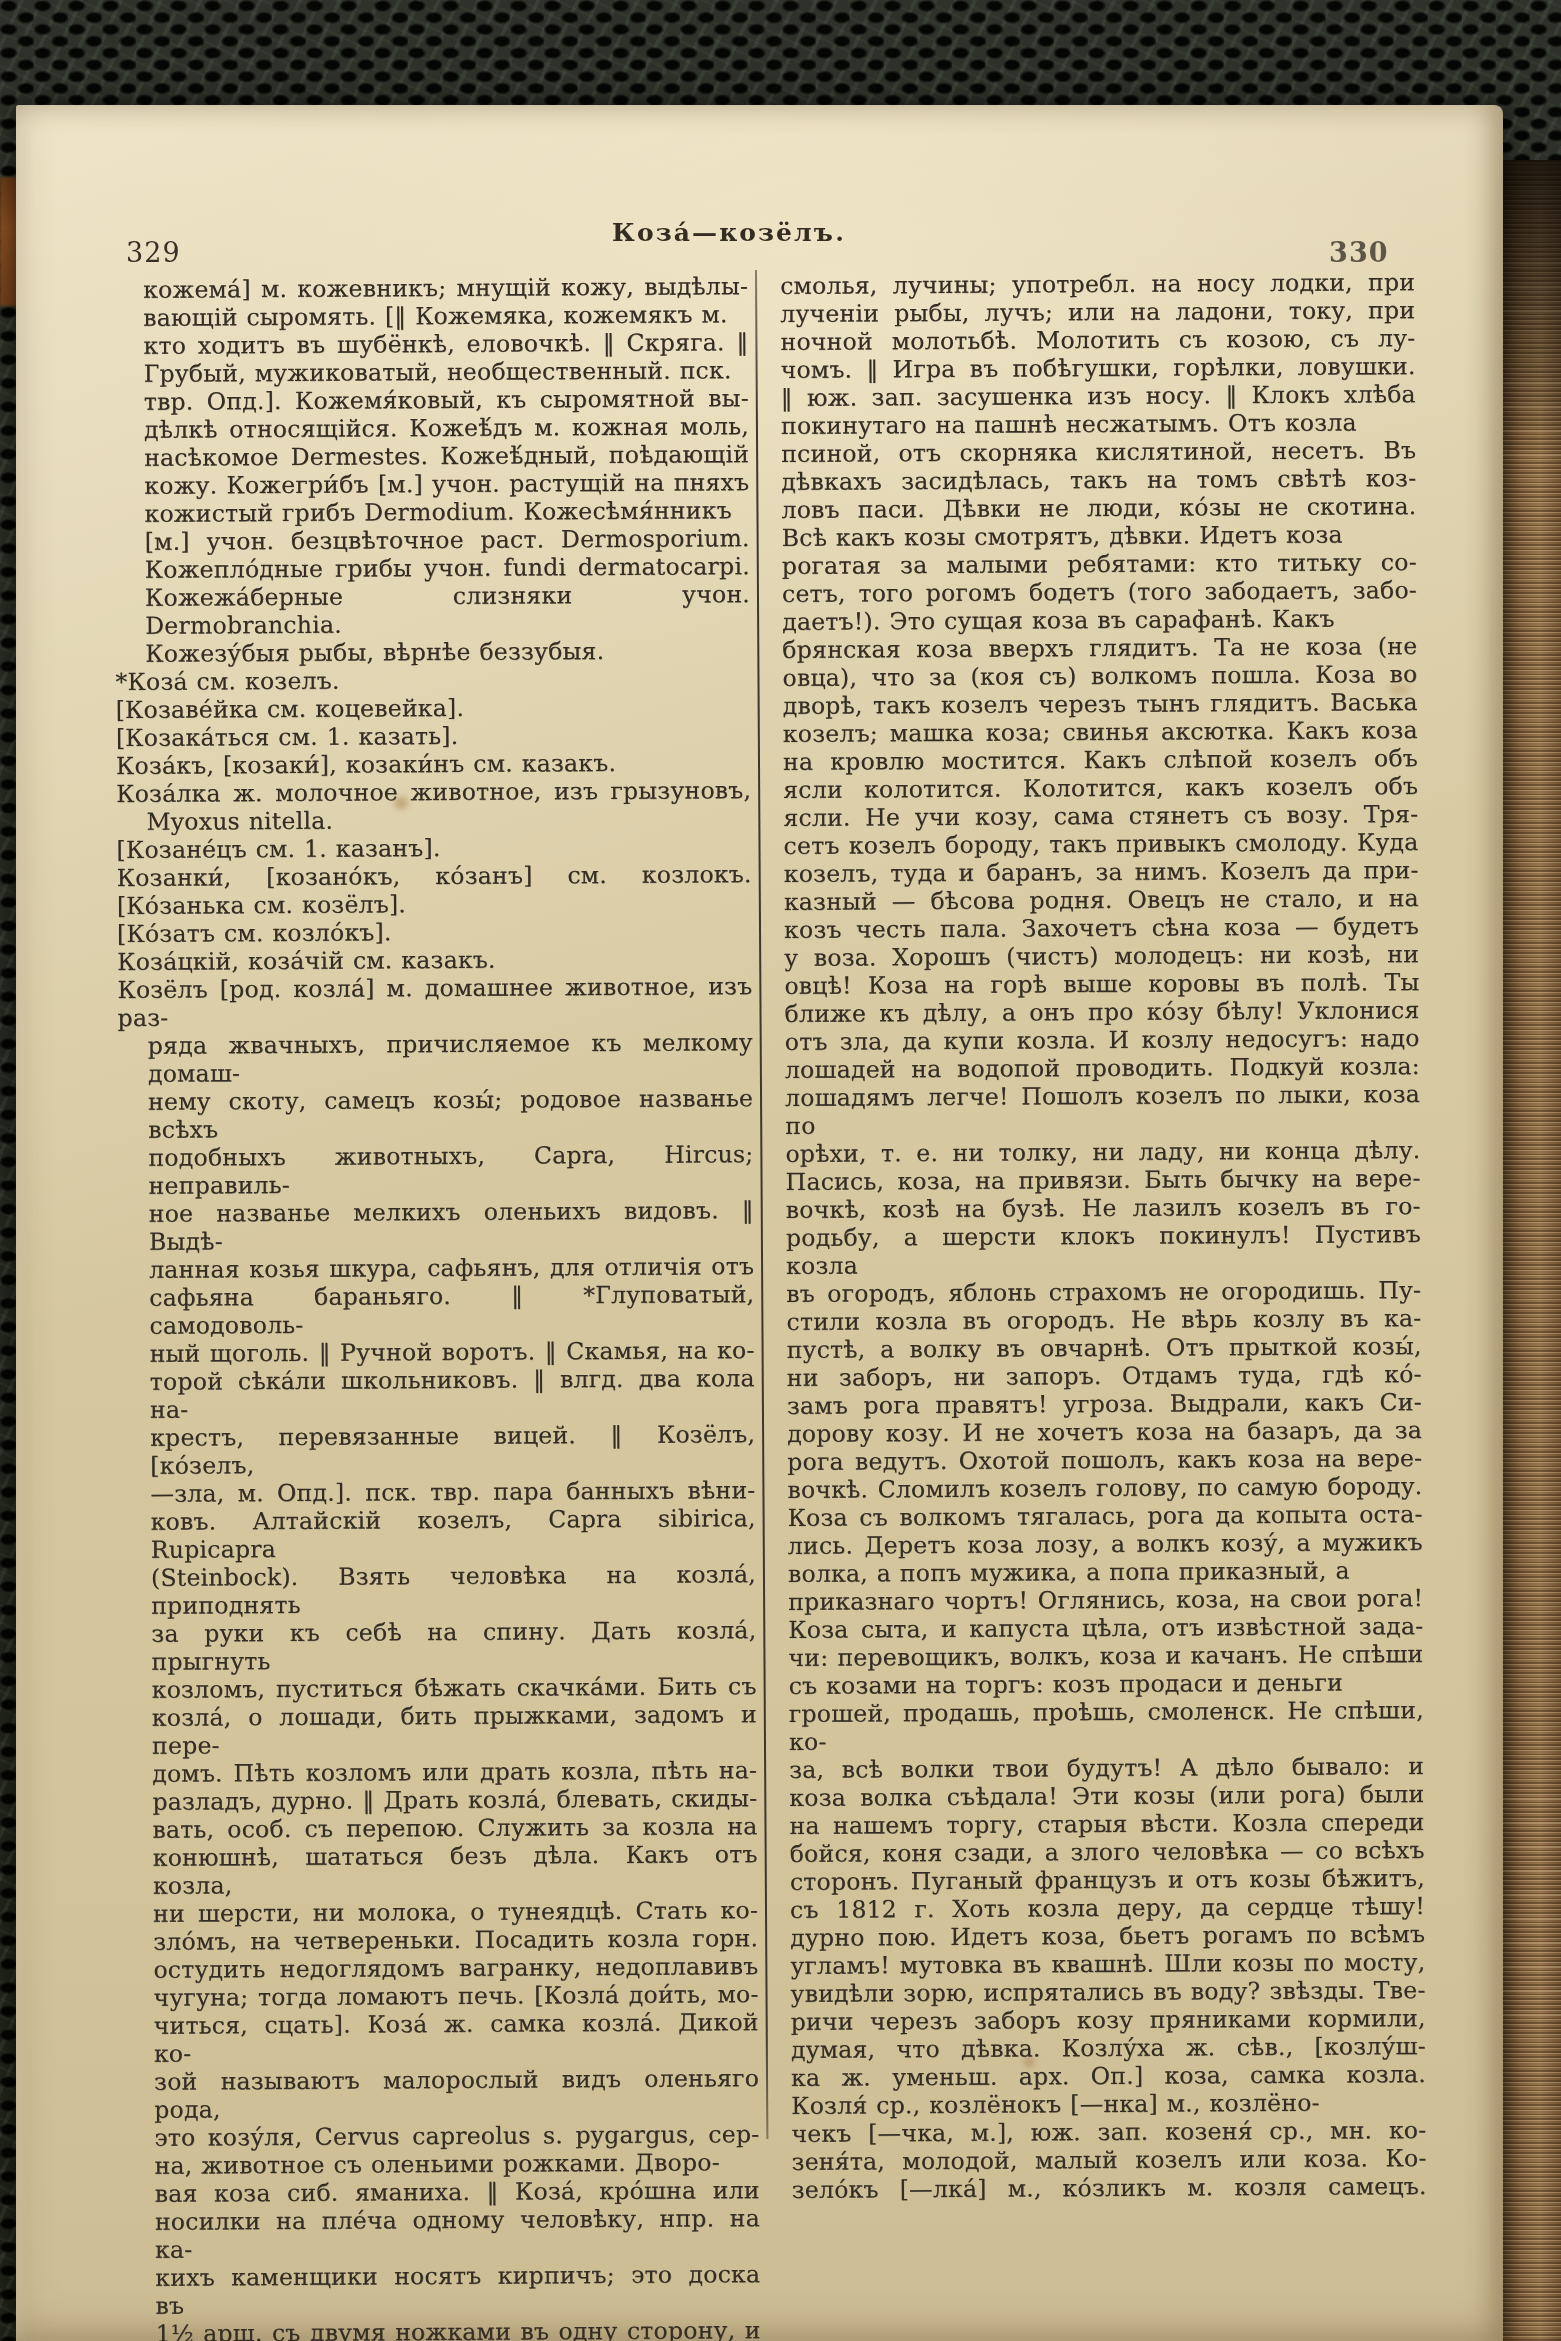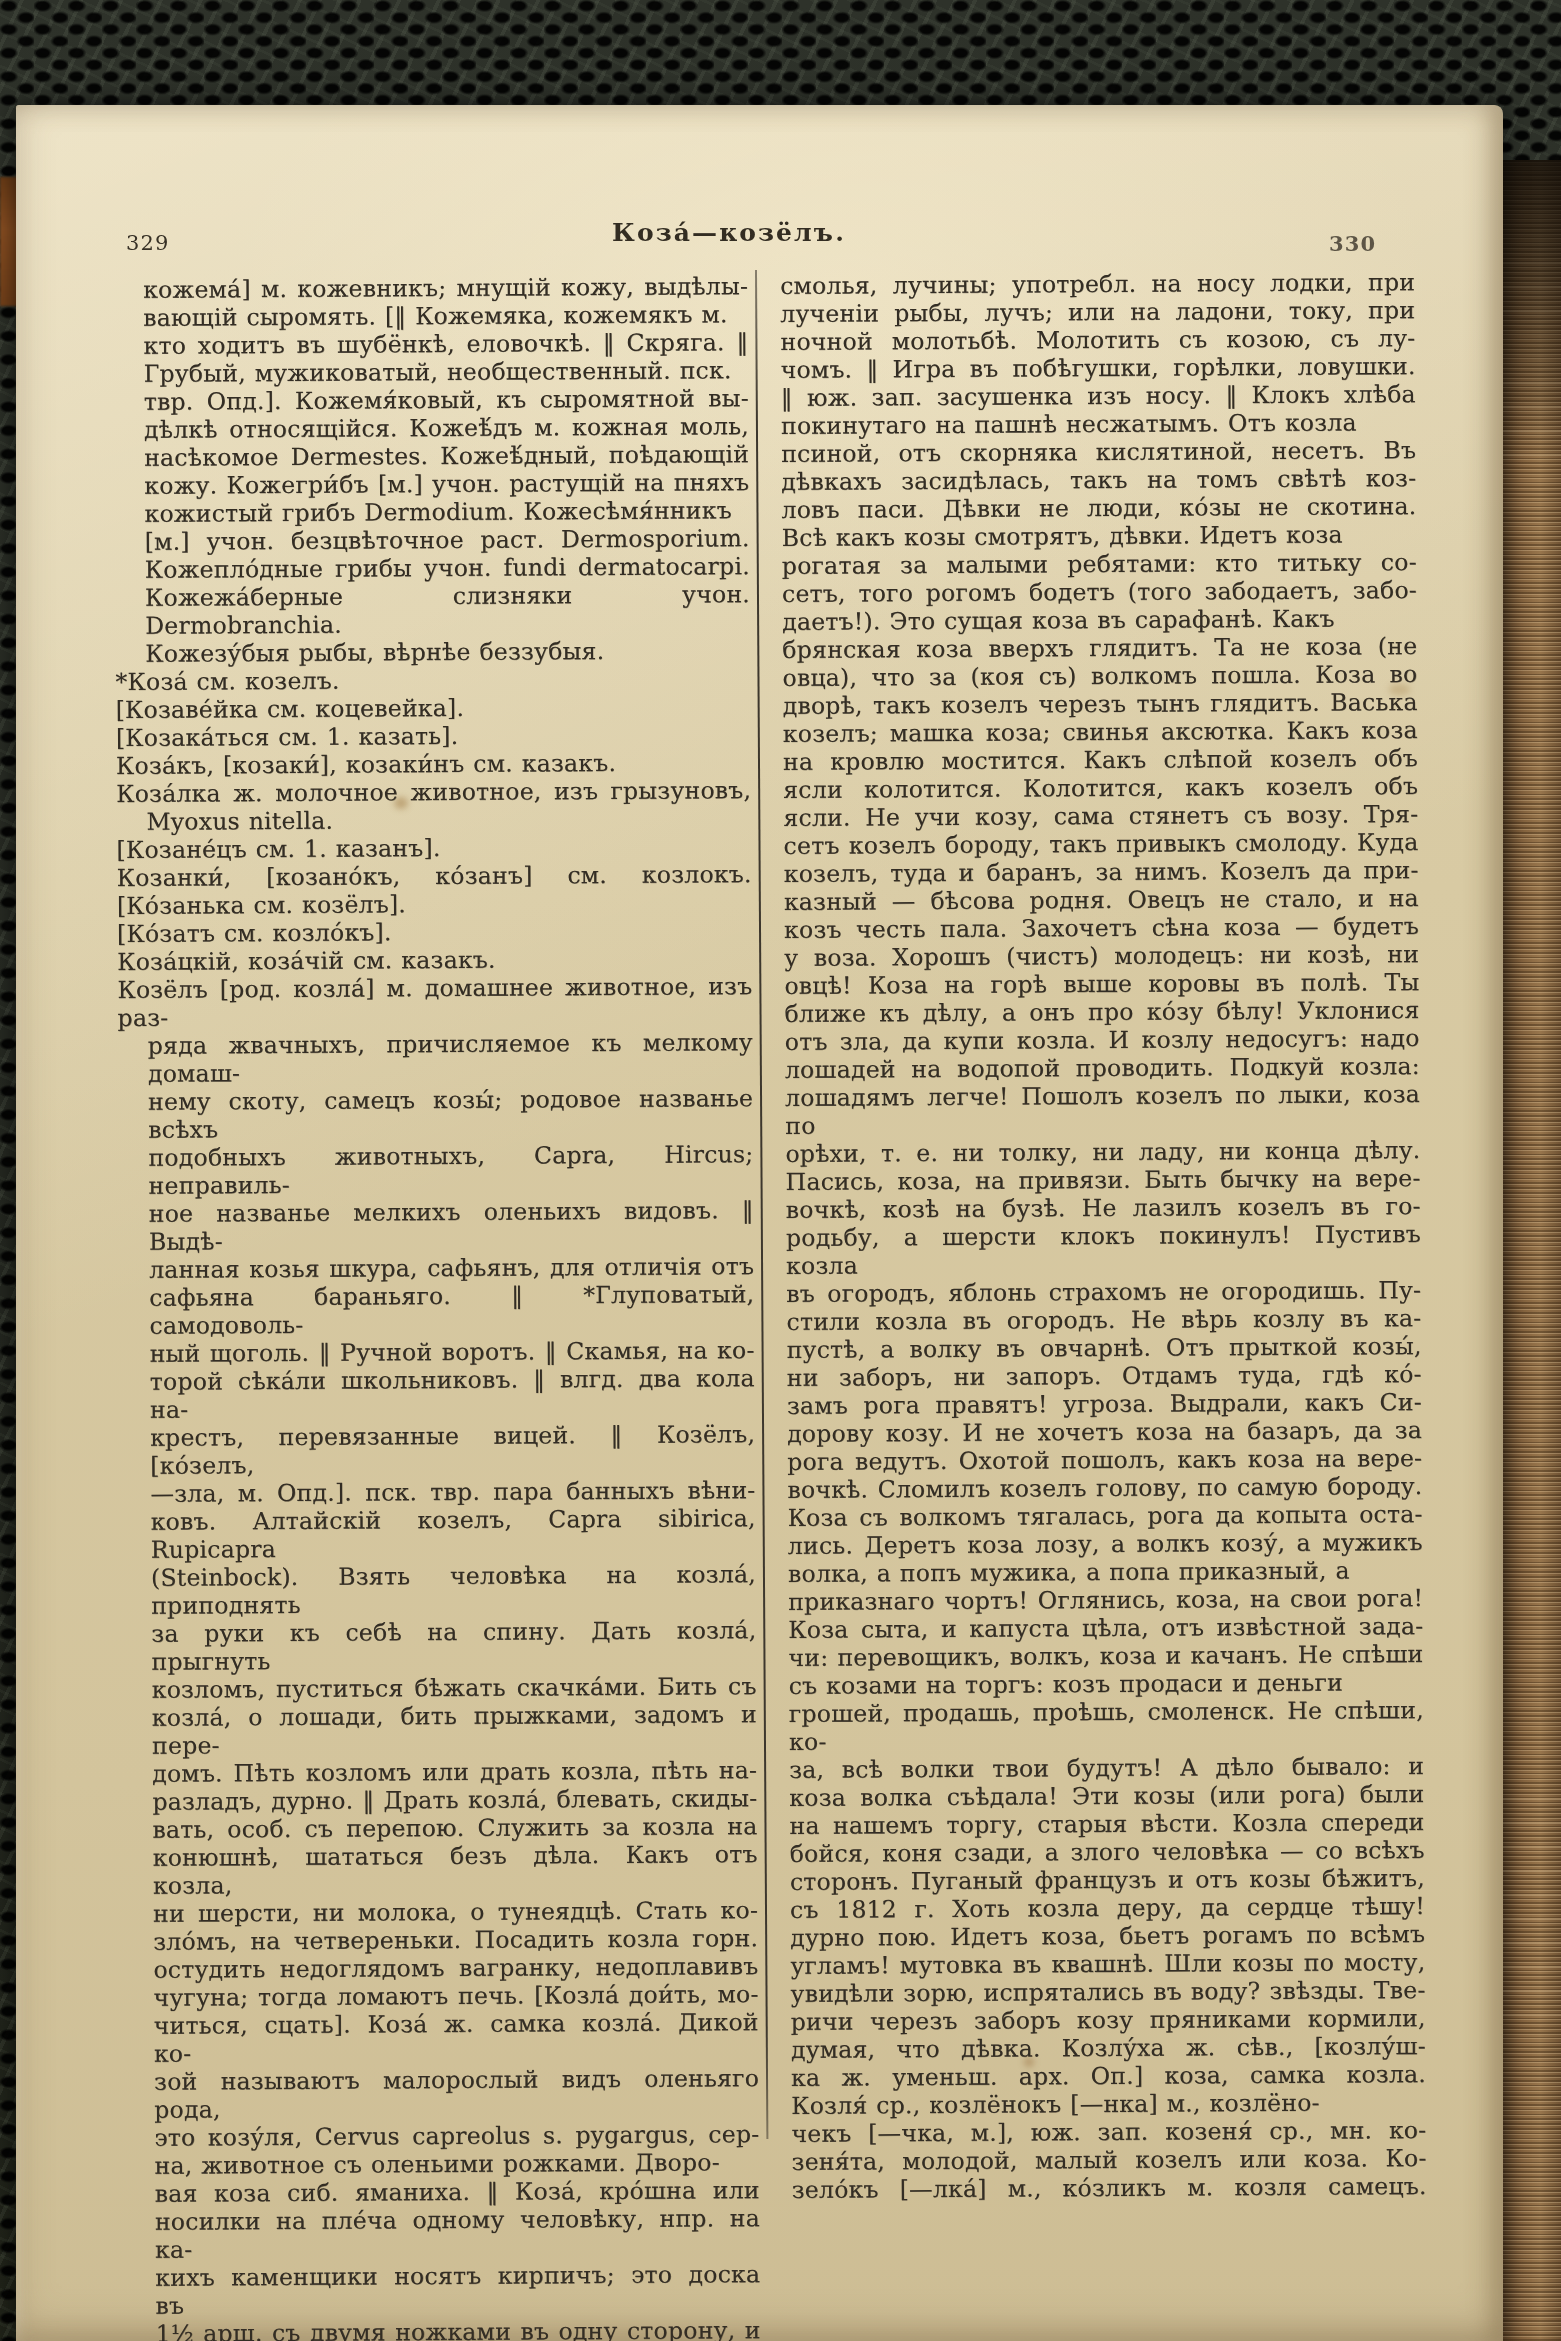--- a/index.html
+++ b/index.html
@@ -38,21 +38,21 @@
       inset -10.7px 0 25px rgba(108,84,50,.38),
       inset 0 -13px 38px rgba(108,84,50,.28),
       inset 3.2px 3.2px 14px rgba(255,250,230,.45),
       0 0 25px rgba(0,0,0,.65);
   }
   .stain{position:absolute;border-radius:50%;filter:blur(3.2px);}
   .stain-a{left:378px;top:692px;width:14px;height:11.8px;background:rgba(150,108,52,.45);}
   .stain-b{left:1373px;top:579px;width:21.4px;height:10.7px;background:rgba(160,120,60,.30);}
   .stain-c{left:1008px;top:1952px;width:9.7px;height:9.7px;background:rgba(140,95,45,.40);}
 
-  .pagenum{position:absolute;top:126px;font-size:21px;color:#373126;letter-spacing:1.1px;}
+  .pagenum{position:absolute;top:132px;font-size:27px;color:#373126;letter-spacing:1.1px;}
   .pagenum-left{left:110px;}
   .pagenum-right{left:1313px;opacity:.78;font-weight:bold;}
   .running-head{
     position:absolute;left:0;top:113px;width:1426px;text-align:center;
     font-size:25px;font-weight:bold;letter-spacing:2.1px;color:#332d22;
   }
 
   .textgrid{
     position:absolute;left:0;top:167px;width:1487px;height:1887px;
     transform:rotate(-0.35deg);transform-origin:751px 0;

